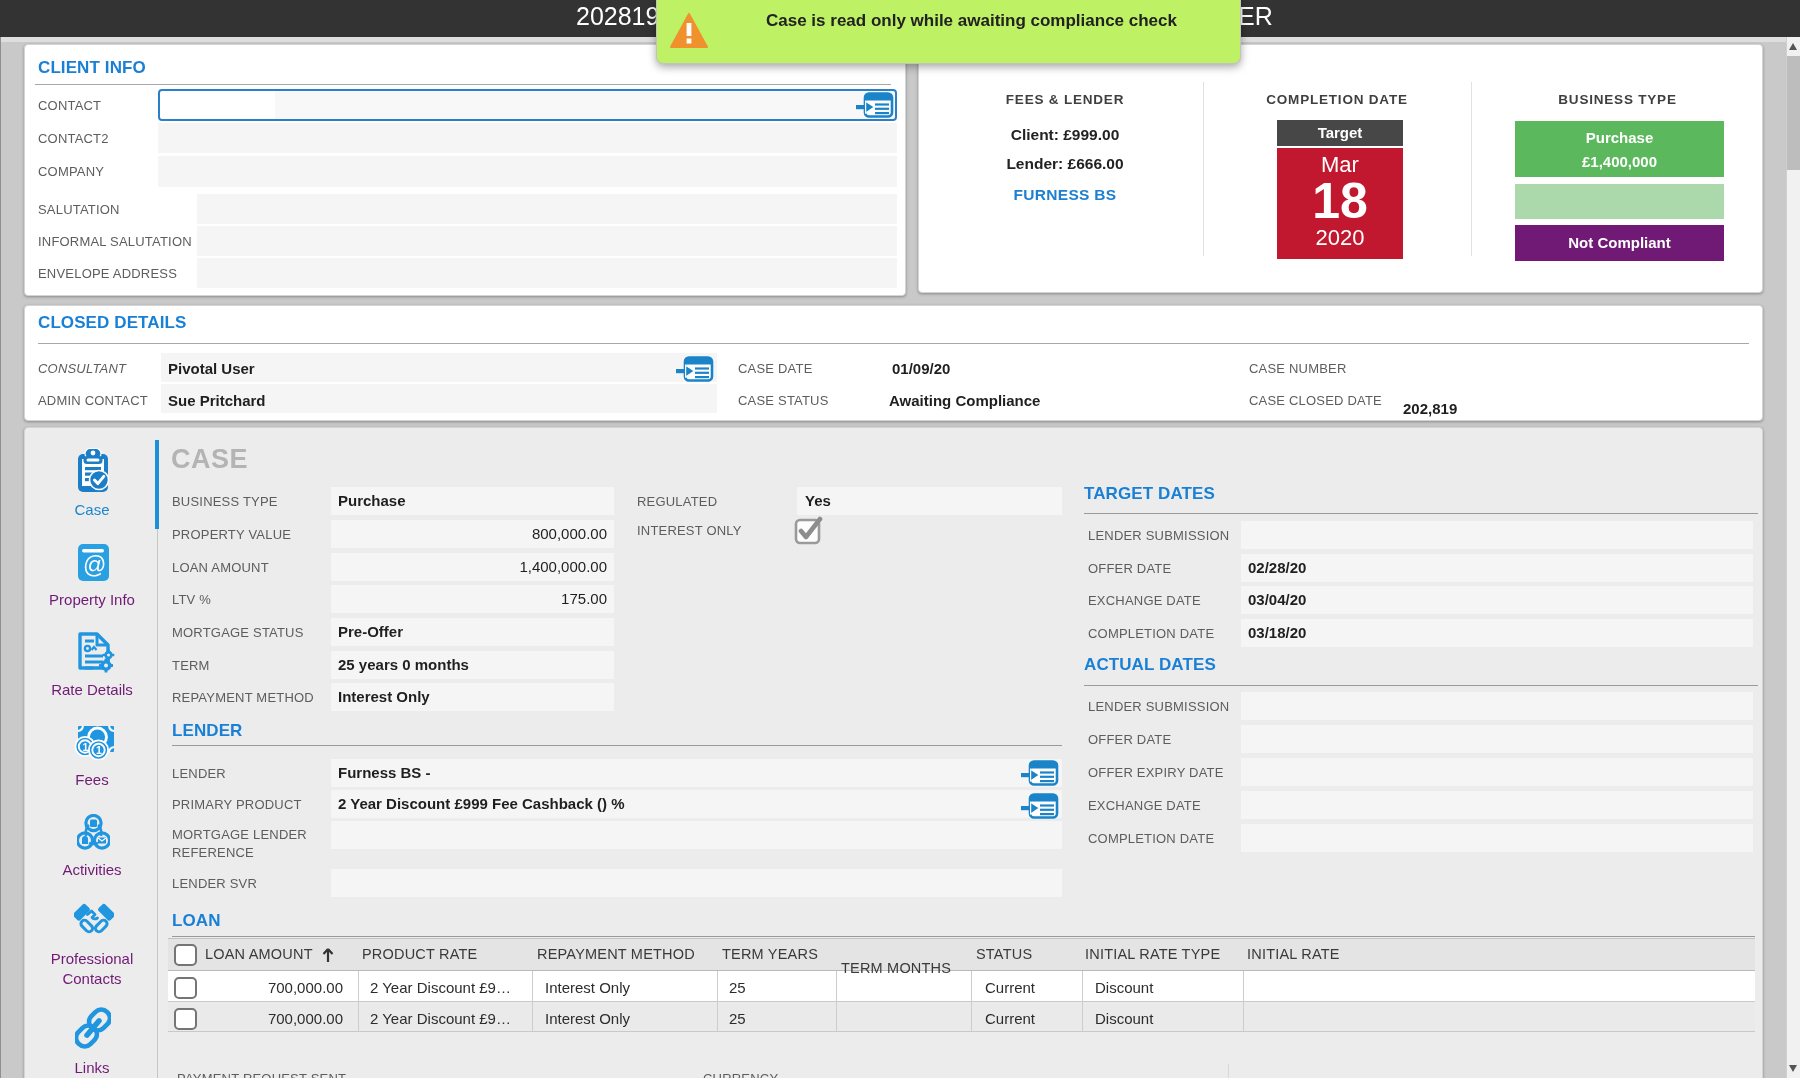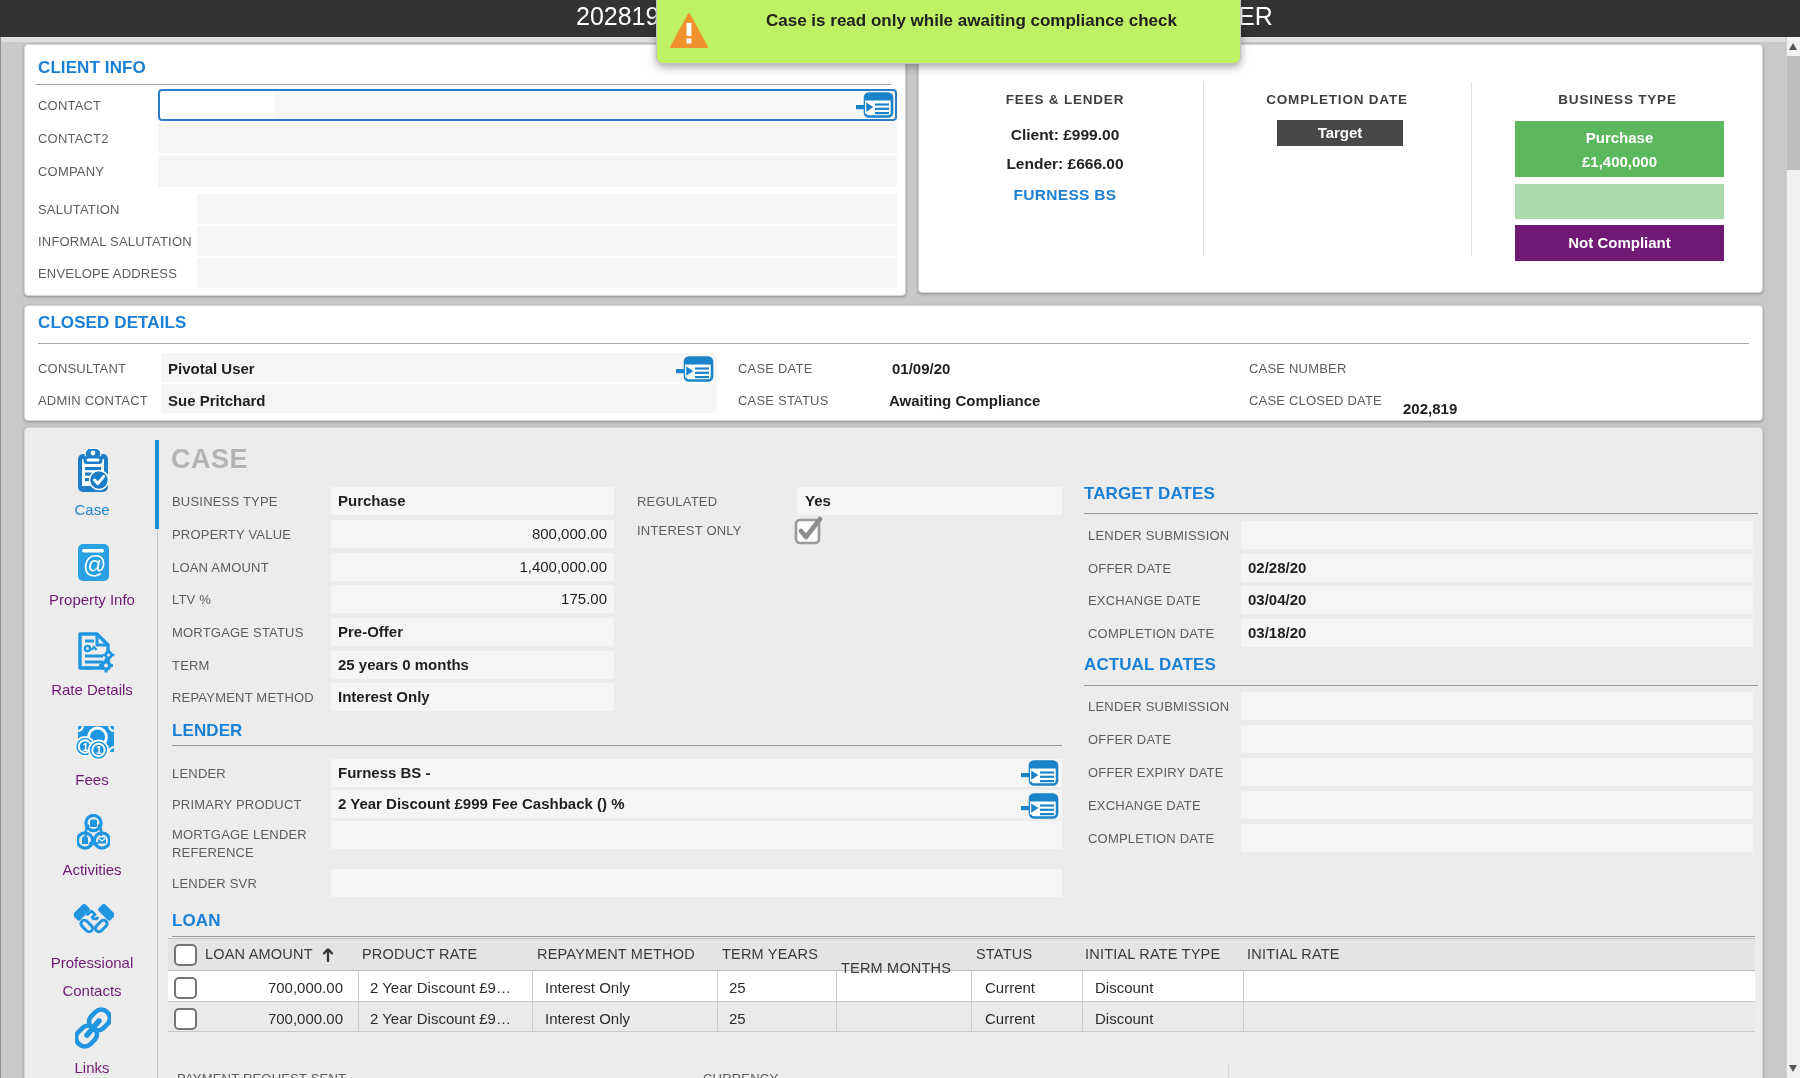--- a/index.html
+++ b/index.html
@@ -62,36 +62,41 @@
   <div class="abs" style="left:284px;top:37px;width:1px;height:174px;background:#e2e2e2;"></div>
   <div class="abs" style="left:552px;top:37px;width:1px;height:174px;background:#e2e2e2;"></div>
 
   <div class="abs" style="left:4px;top:47px;width:284px;text-align:center;font-size:13.5px;font-weight:bold;color:#3f3f3f;letter-spacing:0.8px;">FEES &amp; LENDER</div>
   <div class="abs" style="left:4px;top:81px;width:284px;text-align:center;font-size:15.5px;font-weight:bold;color:#222;">Client: £999.00</div>
   <div class="abs" style="left:4px;top:110px;width:284px;text-align:center;font-size:15.5px;font-weight:bold;color:#222;">Lender: £666.00</div>
   <div class="abs" style="left:4px;top:141px;width:284px;text-align:center;font-size:15.5px;font-weight:bold;color:#1c7fd0;letter-spacing:0.3px;">FURNESS BS</div>
 
   <div class="abs" style="left:284px;top:47px;width:268px;text-align:center;font-size:13.5px;font-weight:bold;color:#3f3f3f;letter-spacing:0.8px;">COMPLETION DATE</div>
   <div class="abs" style="left:358px;top:75px;width:126px;height:26px;background:#474747;color:#fff;font-size:15px;font-weight:bold;text-align:center;line-height:26px;">Target</div>
+  <div class="abs" style="left:358px;top:103px;width:126px;height:111px;background:#c2182f;color:#fff;text-align:center;">
+    <div style="font-size:22px;margin-top:4px;">Mar</div>
+    <div style="font-size:50px;font-weight:bold;line-height:47px;">18</div>
+    <div style="font-size:22px;line-height:25px;">2020</div>
+  </div>
 
   <div class="abs" style="left:552px;top:47px;width:293px;text-align:center;font-size:13.5px;font-weight:bold;color:#3f3f3f;letter-spacing:0.8px;">BUSINESS TYPE</div>
   <div class="abs" style="left:596px;top:76px;width:209px;height:56px;background:#5cb85c;color:#fff;text-align:center;font-size:15px;font-weight:bold;">
     <div style="margin-top:8px;">Purchase</div>
     <div style="margin-top:7px;">£1,400,000</div>
   </div>
   <div class="abs" style="left:596px;top:139px;width:209px;height:35px;background:#abd9ab;"></div>
   <div class="abs" style="left:596px;top:180px;width:209px;height:36px;background:#701a75;color:#fff;text-align:center;font-size:15px;font-weight:bold;line-height:36px;">Not Compliant</div>
 </div>
 
 <div class="panel" id="p3" style="left:24px;top:305px;width:1739px;height:116px;">
   <div class="bluehead" style="left:13px;top:7px;">CLOSED DETAILS</div>
   <div class="secline" style="left:13px;top:37px;width:1711px;background:#a8a8a8;"></div>
   <div class="field" style="left:136px;top:47px;width:556px;height:29px;"></div>
   <div class="field" style="left:136px;top:78px;width:556px;height:29px;"></div>
-  <div class="lbl" style="left:13px;top:55px;">CONSULTANT</div>
+  <div class="lbl" style="left:13px;top:55px;font-style:italic;">CONSULTANT</div>
   <div class="val" style="left:143px;top:54px;">Pivotal User</div>
   <div class="lbl" style="left:13px;top:87px;">ADMIN CONTACT</div>
   <div class="val" style="left:143px;top:86px;">Sue Pritchard</div>
   <svg class="abs" style="left:651px;top:50px;" width="38" height="26" viewBox="0 0 38 26">
       <rect x="9" y="1.5" width="27" height="23" rx="4" fill="#fff" stroke="#1b84c8" stroke-width="2.6"></rect>
       <path d="M9 5.5 a4 4 0 0 1 4 -4 h19 a4 4 0 0 1 4 4 v3 h-27 z" fill="#1b84c8"></path>
       <line x1="19" y1="12.5" x2="33" y2="12.5" stroke="#1b84c8" stroke-width="2.2"></line>
       <line x1="19" y1="16.8" x2="33" y2="16.8" stroke="#1b84c8" stroke-width="2.2"></line>
       <line x1="19" y1="21.1" x2="33" y2="21.1" stroke="#1b84c8" stroke-width="2.2"></line>
       <rect x="0" y="13" width="10" height="4.2" fill="#1b84c8"></rect>
@@ -108,21 +113,21 @@
 
 <div class="panel" id="p4" style="left:24px;top:427px;width:1739px;height:671px;background:#ececec;border-radius:4px 4px 0 0;">
   <div class="abs" style="left:132px;top:12px;width:1px;height:659px;background:#c6c6c6;"></div>
   <div class="abs" style="left:130px;top:12px;width:4px;height:89px;background:#1d8fd8;"></div>
 
   <div class="navlbl" style="top:73px;color:#1b86cd;">Case</div>
   <div class="navlbl" style="top:163px;">Property Info</div>
   <div class="navlbl" style="top:253px;">Rate Details</div>
   <div class="navlbl" style="top:343px;">Fees</div>
   <div class="navlbl" style="top:433px;">Activities</div>
-  <div class="navlbl" style="top:521px;line-height:28px;">Professional<br>Contacts</div>
+  <div class="navlbl" style="top:521px;line-height:20px;">Professional<br>Contacts</div>
   <div class="navlbl" style="top:631px;">Links</div>
 
   <div class="abs" style="left:146px;top:16px;font-size:27px;font-weight:bold;color:#b4b4b4;letter-spacing:0.5px;">CASE</div>
 
   <div class="field" style="left:306px;top:59px;width:283px;height:28px;"></div>
   <div class="field" style="left:306px;top:92px;width:283px;height:28px;"></div>
   <div class="field" style="left:306px;top:125px;width:283px;height:28px;"></div>
   <div class="field" style="left:306px;top:157px;width:283px;height:28px;"></div>
   <div class="field" style="left:306px;top:190px;width:283px;height:28px;"></div>
   <div class="field" style="left:306px;top:223px;width:283px;height:28px;"></div>

